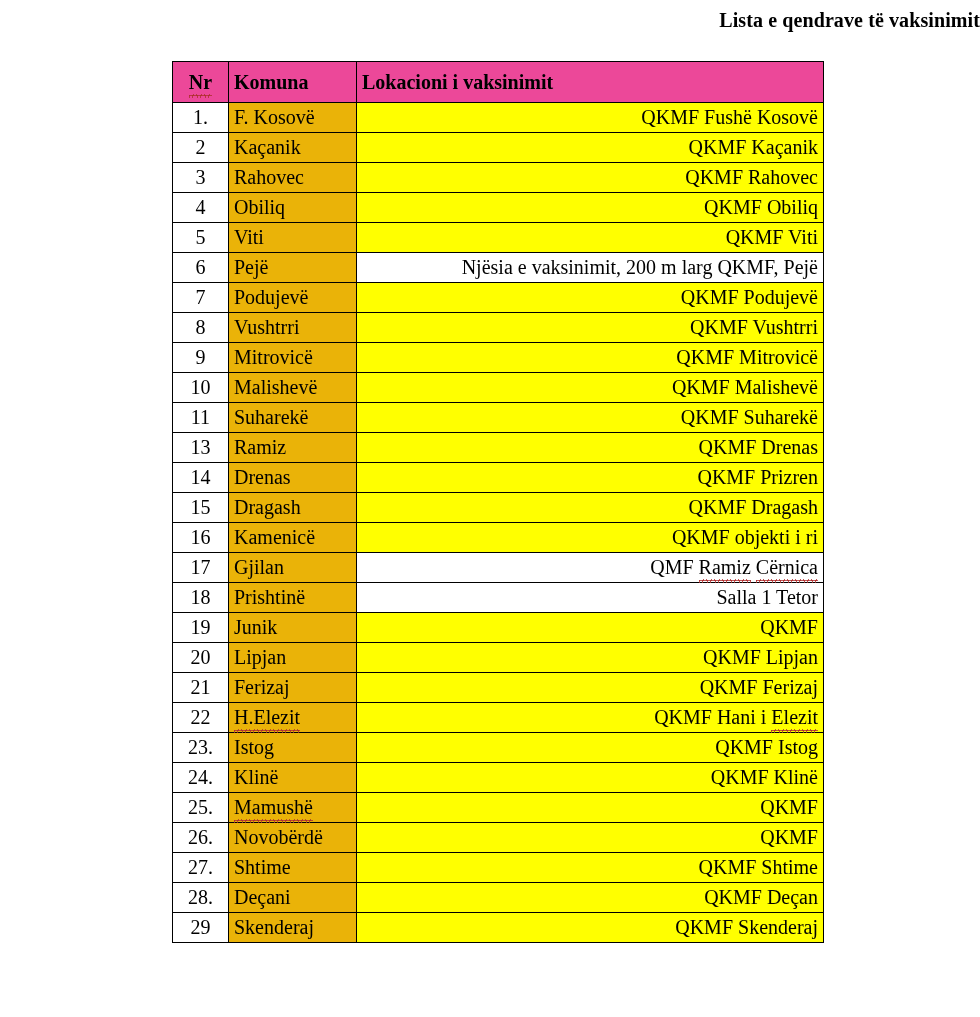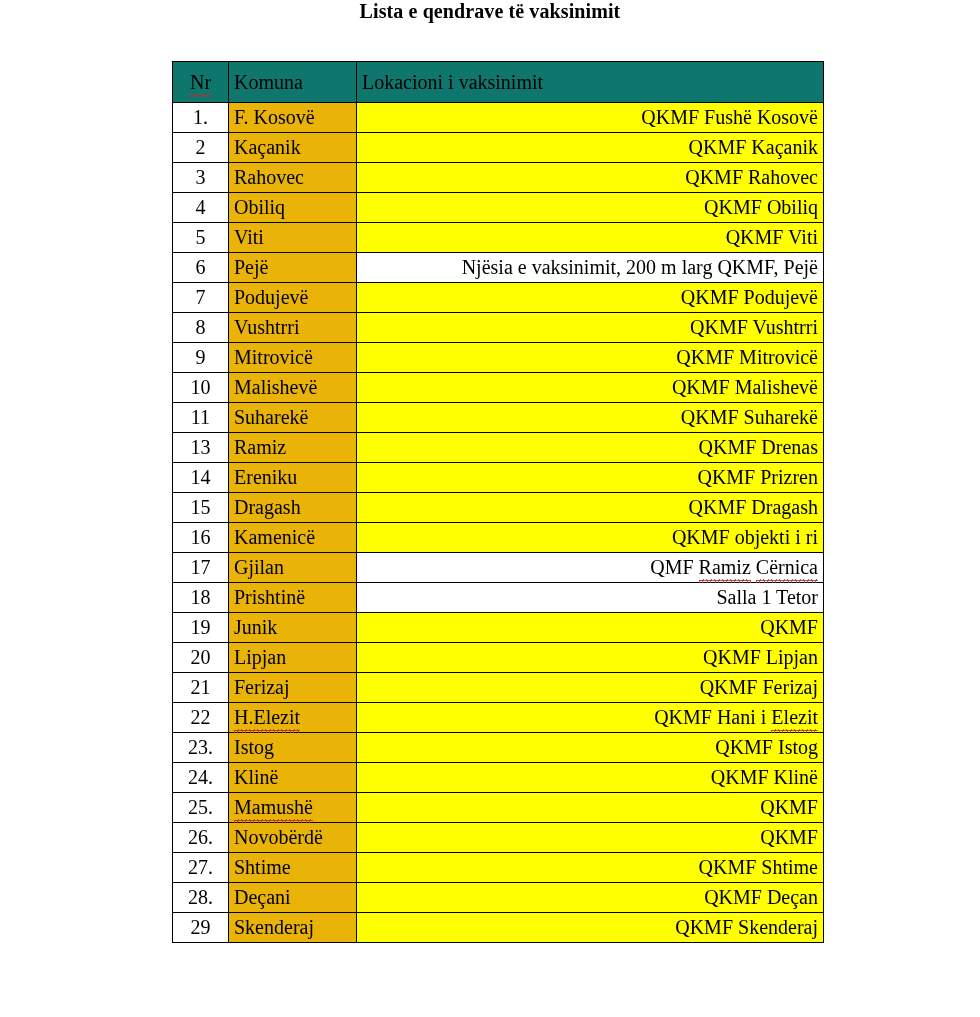--- a/index.html
+++ b/index.html
@@ -10,25 +10,26 @@
   body {
     width: 980px;
     height: 1017px;
     font-family: "Liberation Serif", "DejaVu Serif", serif;
     color: #000000;
     position: relative;
     overflow: hidden;
   }
 
   #doc-title {
-    text-align: center;
+    text-align: right;
     font-weight: bold;
     font-size: 20px;
     letter-spacing: 0.1px;
     margin: 0;
+    padding-top: 9px;
     font-family: "Liberation Serif", "DejaVu Serif", serif;
   }
 
   #table-wrap {
     position: absolute;
     left: 172px;
     top: 61px;
     width: 651px;
   }
 
@@ -47,24 +48,24 @@
   table.vax-table td {
     border: 1.4px solid #000000;
     padding: 0 5px;
     font-size: 20px;
     line-height: 28px;
     vertical-align: top;
     background-clip: padding-box;
   }
 
   table.vax-table thead th {
-    font-weight: normal;
+    font-weight: bold;
     height: 40px;
     vertical-align: middle;
-    background: #0f766e;
+    background: #ec4899;
     text-align: left;
   }
   table.vax-table thead th.th-nr {
     text-align: center;
     padding-left: 0;
     padding-right: 0;
   }
 
   table.vax-table tbody td {
     height: 29px;
@@ -189,21 +190,21 @@
           <td class="kom-cell">Suharekë</td>
           <td class="lok-cell hl">QKMF Suharekë</td>
         </tr>
         <tr>
           <td class="nr-cell">13</td>
           <td class="kom-cell">Ramiz</td>
           <td class="lok-cell hl">QKMF Drenas</td>
         </tr>
         <tr>
           <td class="nr-cell">14</td>
-          <td class="kom-cell">Ereniku</td>
+          <td class="kom-cell">Drenas</td>
           <td class="lok-cell hl">QKMF Prizren</td>
         </tr>
         <tr>
           <td class="nr-cell">15</td>
           <td class="kom-cell">Dragash</td>
           <td class="lok-cell hl">QKMF Dragash</td>
         </tr>
         <tr>
           <td class="nr-cell">16</td>
           <td class="kom-cell">Kamenicë</td>

